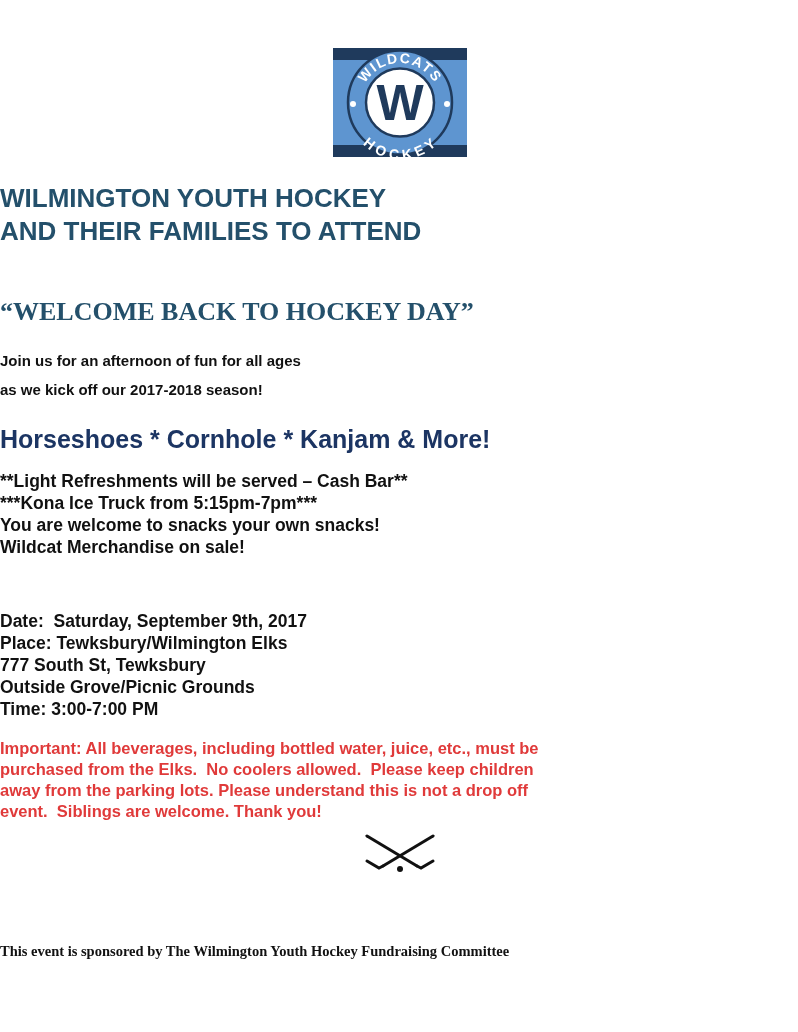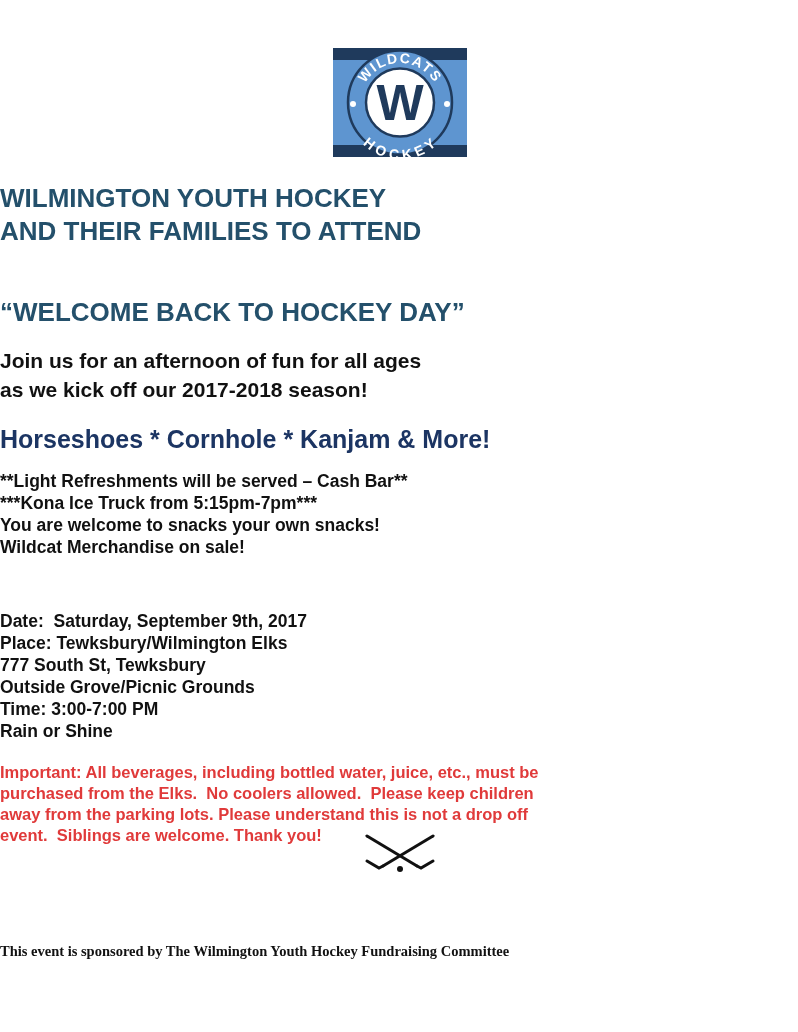--- a/index.html
+++ b/index.html
@@ -32,25 +32,26 @@
       top: 182px;
       color: #24506b;
       font-size: 26px;
       line-height: 33px;
     }
     .event-title {
       top: 296px;
       color: #24506b;
       font-size: 26px;
       line-height: 32px;
+      font-family: Liberation Serif, serif;
     }
     .intro {
       top: 346px;
       color: #111111;
-      font-size: 21px;
+      font-size: 15px;
       line-height: 29px;
     }
     .activities {
       top: 423px;
       color: #1c3563;
       font-size: 25px;
       line-height: 32px;
     }
     .details {
       top: 470px;
@@ -62,21 +63,20 @@
       top: 610px;
       color: #111111;
       font-size: 17.5px;
       line-height: 22px;
     }
     .important {
       top: 738px;
       color: #e03a3a;
       font-size: 16.5px;
       line-height: 21px;
-      margin-top: 24px;
     }
     .line { display: block; white-space: pre; }
     .sticks {
       position: absolute;
       left: 363px;
       top: 832px;
       width: 74px;
       height: 42px;
     }
     .sponsor {
@@ -133,21 +133,20 @@
   <span class="line">You are welcome to snacks your own snacks!</span>
   <span class="line">Wildcat Merchandise on sale!</span>
 </div>
 
 <div class="block info">
   <span class="line">Date:  Saturday, September 9th, 2017</span>
   <span class="line">Place: Tewksbury/Wilmington Elks</span>
   <span class="line">777 South St, Tewksbury</span>
   <span class="line">Outside Grove/Picnic Grounds</span>
   <span class="line">Time: 3:00-7:00 PM</span>
-  <span class="line">Rain or Shine</span>
 </div>
 
 <div class="block important">
   <span class="line">Important: All beverages, including bottled water, juice, etc., must be</span>
   <span class="line">purchased from the Elks.  No coolers allowed.  Please keep children</span>
   <span class="line">away from the parking lots. Please understand this is not a drop off</span>
   <span class="line">event.  Siblings are welcome. Thank you!</span>
 </div>
 
 <div class="sticks">

